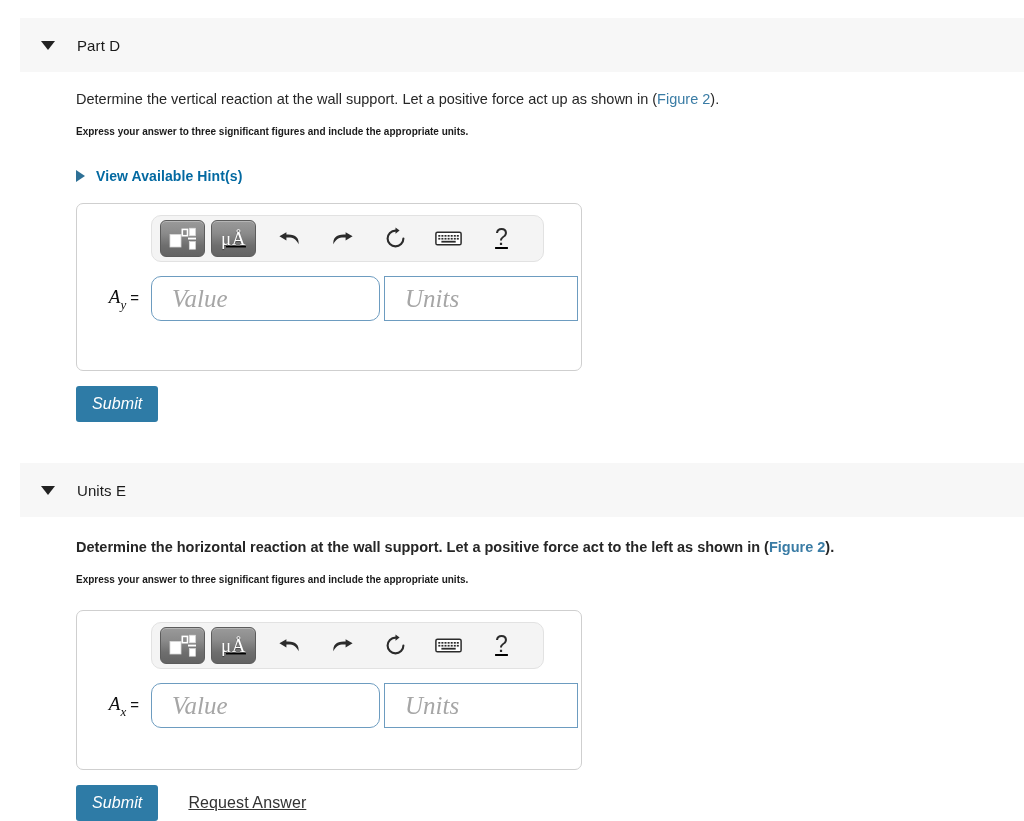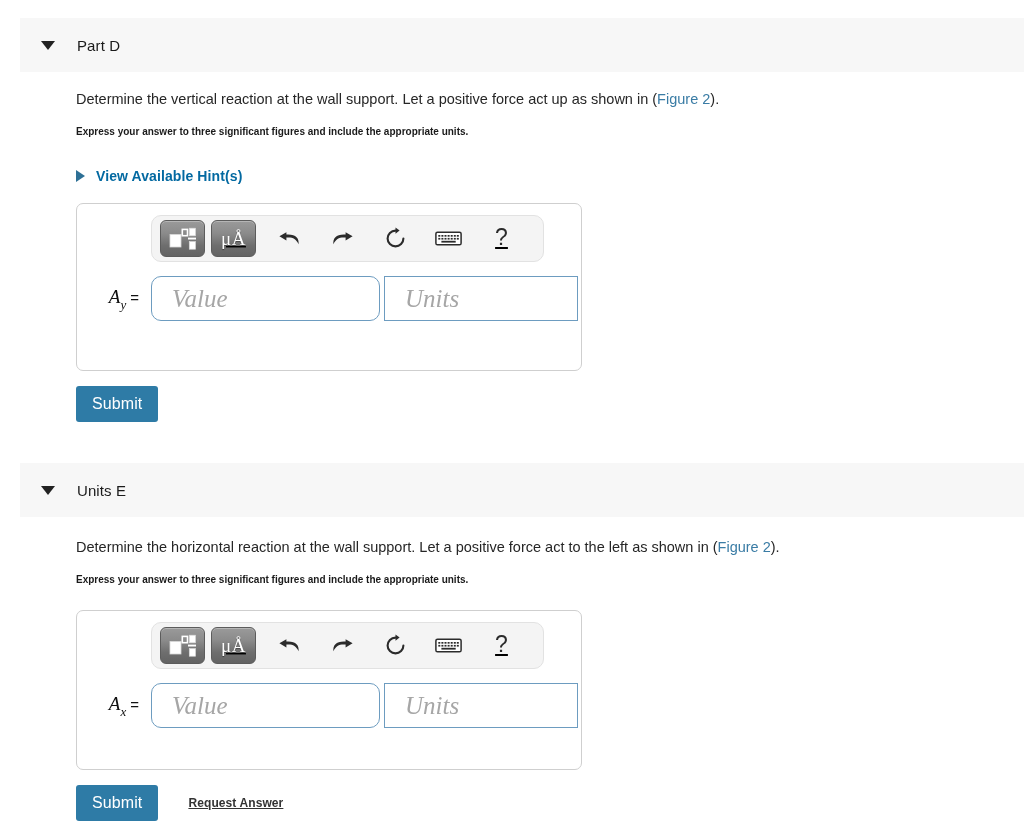--- a/index.html
+++ b/index.html
@@ -205,25 +205,26 @@
     color: #ffffff;
     border: none;
     border-radius: 3px;
     font-family: "Liberation Sans", sans-serif;
     font-size: 16px;
     padding: 0 16px;
     height: 36px;
     line-height: 36px;
     cursor: pointer;
     letter-spacing: 0.1px;
+    font-style: italic;
   }
   .request-link {
     margin-left: 30px;
-    font-size: 12px;
-    font-weight: bold;
+    font-size: 16px;
+    font-weight: normal;
     color: #333333;
     text-decoration: underline;
     cursor: pointer;
     letter-spacing: 0.1px;
   }
 </style>
 </head>
 <body>
 
 <div class="part-band" style="top:18px;">
@@ -320,21 +321,21 @@
 
 <div class="action-row" style="top:386px;">
   <button class="submit-btn">Submit</button>
 </div>
 
 <div class="part-band" style="top:463px;">
   <span class="disclosure-caret"></span>
   <span class="part-title">Units E</span>
 </div>
 
-<div class="prompt" style="top:538px;">
+<div class="prompt" style="top:538px;font-weight:bold;">
   <span>Determine the horizontal reaction at the wall support. Let a positive force act to the left as shown in (</span><span class="figlink">Figure 2</span><span>).</span>
 </div>
 
 <div class="instruction" style="top:574px;">Express your answer to three significant figures and include the appropriate units.</div>
 
 <div class="answer-panel" style="top:610px; width:506px; height:160px;">
 
   <div class="toolbar">
     <div class="tb-btn">
       <svg width="27" height="24" viewBox="0 0 27 24" aria-hidden="true">

